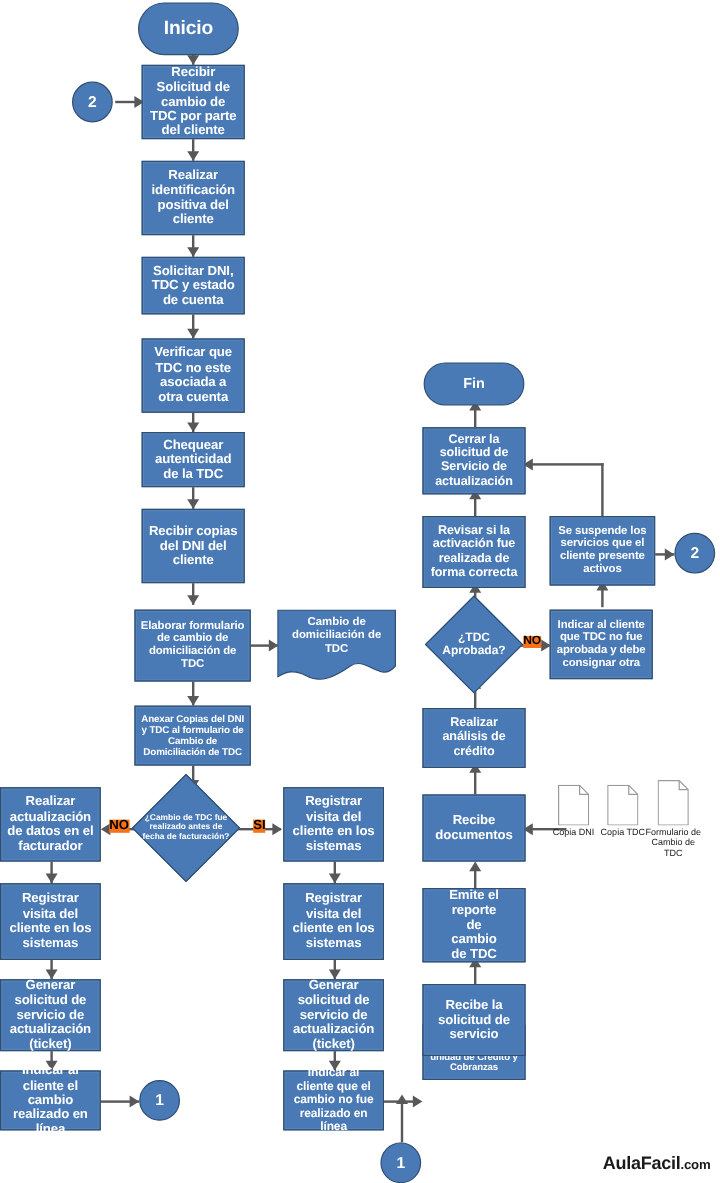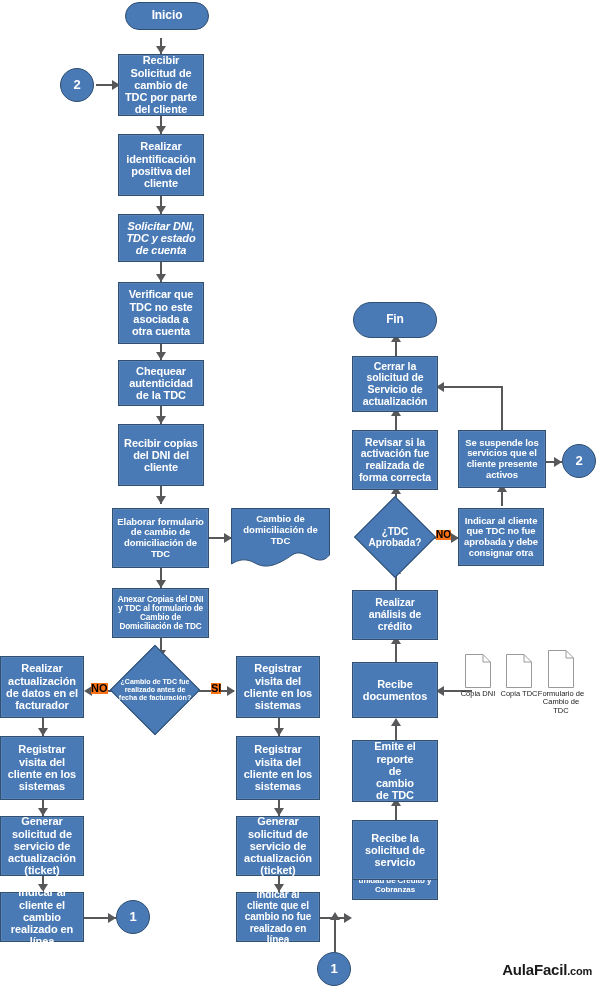--- a/index.html
+++ b/index.html
@@ -236,29 +236,29 @@
   <div class="ln lnv" style="left:395px;top:412px;height:18px;"></div>
   <div class="arrow arr-up" style="left:391px;top:408px;"></div>
 
   <div class="ln lnv" style="left:395px;top:338px;height:18px;"></div>
   <div class="arrow arr-up" style="left:391px;top:334px;"></div>
 
   <div class="edgelabel" style="left:91px;top:683px;font-size:11px;">NO</div>
   <div class="edgelabel" style="left:211px;top:683px;font-size:11px;">SI</div>
   <div class="edgelabel" style="left:436px;top:530px;font-size:10px;">NO</div>
 
-  <div class="node term" style="left:125px;top:2px;width:84px;height:28px;font-size:12px;">Inicio</div>
+  <div class="node term" style="left:115px;top:2px;width:84px;height:44px;font-size:16px;">Inicio</div>
 
   <div class="node conn" style="left:60px;top:68px;width:34px;height:34px;font-size:13px;">2</div>
 
   <div class="node proc" style="left:118px;top:54px;width:86px;height:62px;font-size:11px;padding:0 3px;">Recibir Solicitud de cambio de TDC por parte del cliente</div>
 
   <div class="node proc" style="left:118px;top:134px;width:86px;height:62px;font-size:11px;padding:0 3px;">Realizar identificación positiva del cliente</div>
 
-  <div class="node proc" style="left:118px;top:214px;width:86px;height:48px;font-size:11px;padding:0 3px;font-style:italic;">Solicitar DNI, TDC y estado de cuenta</div>
+  <div class="node proc" style="left:118px;top:214px;width:86px;height:48px;font-size:11px;padding:0 3px;">Solicitar DNI, TDC y estado de cuenta</div>
 
   <div class="node proc" style="left:118px;top:282px;width:86px;height:62px;font-size:11px;padding:0 3px;">Verificar que TDC no este asociada a otra cuenta</div>
 
   <div class="node proc" style="left:118px;top:360px;width:86px;height:46px;font-size:11px;padding:0 3px;">Chequear autenticidad de la TDC</div>
 
   <div class="node proc" style="left:118px;top:424px;width:86px;height:62px;font-size:11px;padding:0 3px;">Recibir copias del DNI del cliente</div>
 
   <div class="node proc" style="left:112px;top:508px;width:97px;height:60px;font-size:9.5px;padding:0 3px;">Elaborar formulario de cambio de domiciliación de TDC</div>
 
   <div class="docshape" style="left:231px;top:508px;width:99px;height:60px;">

